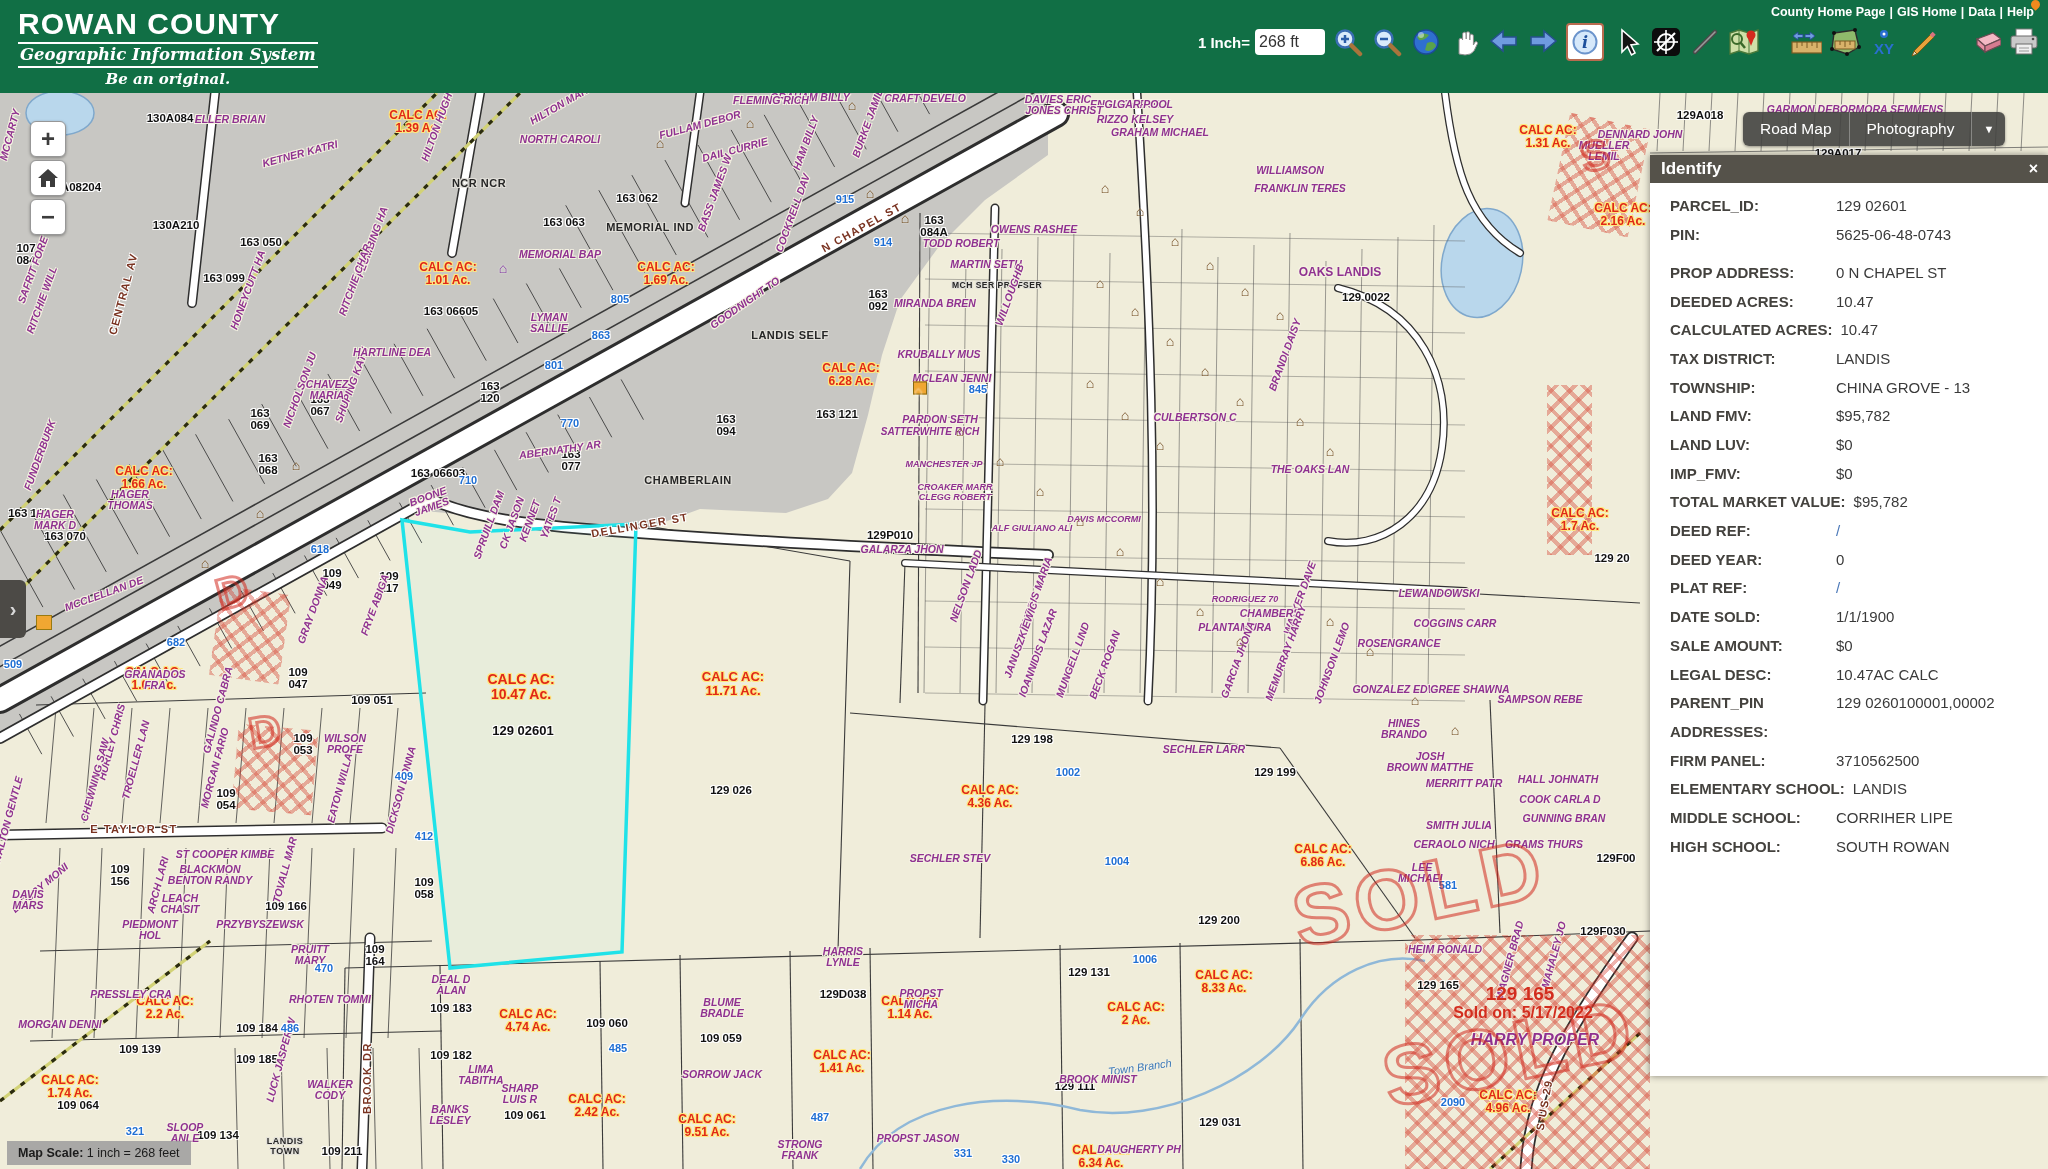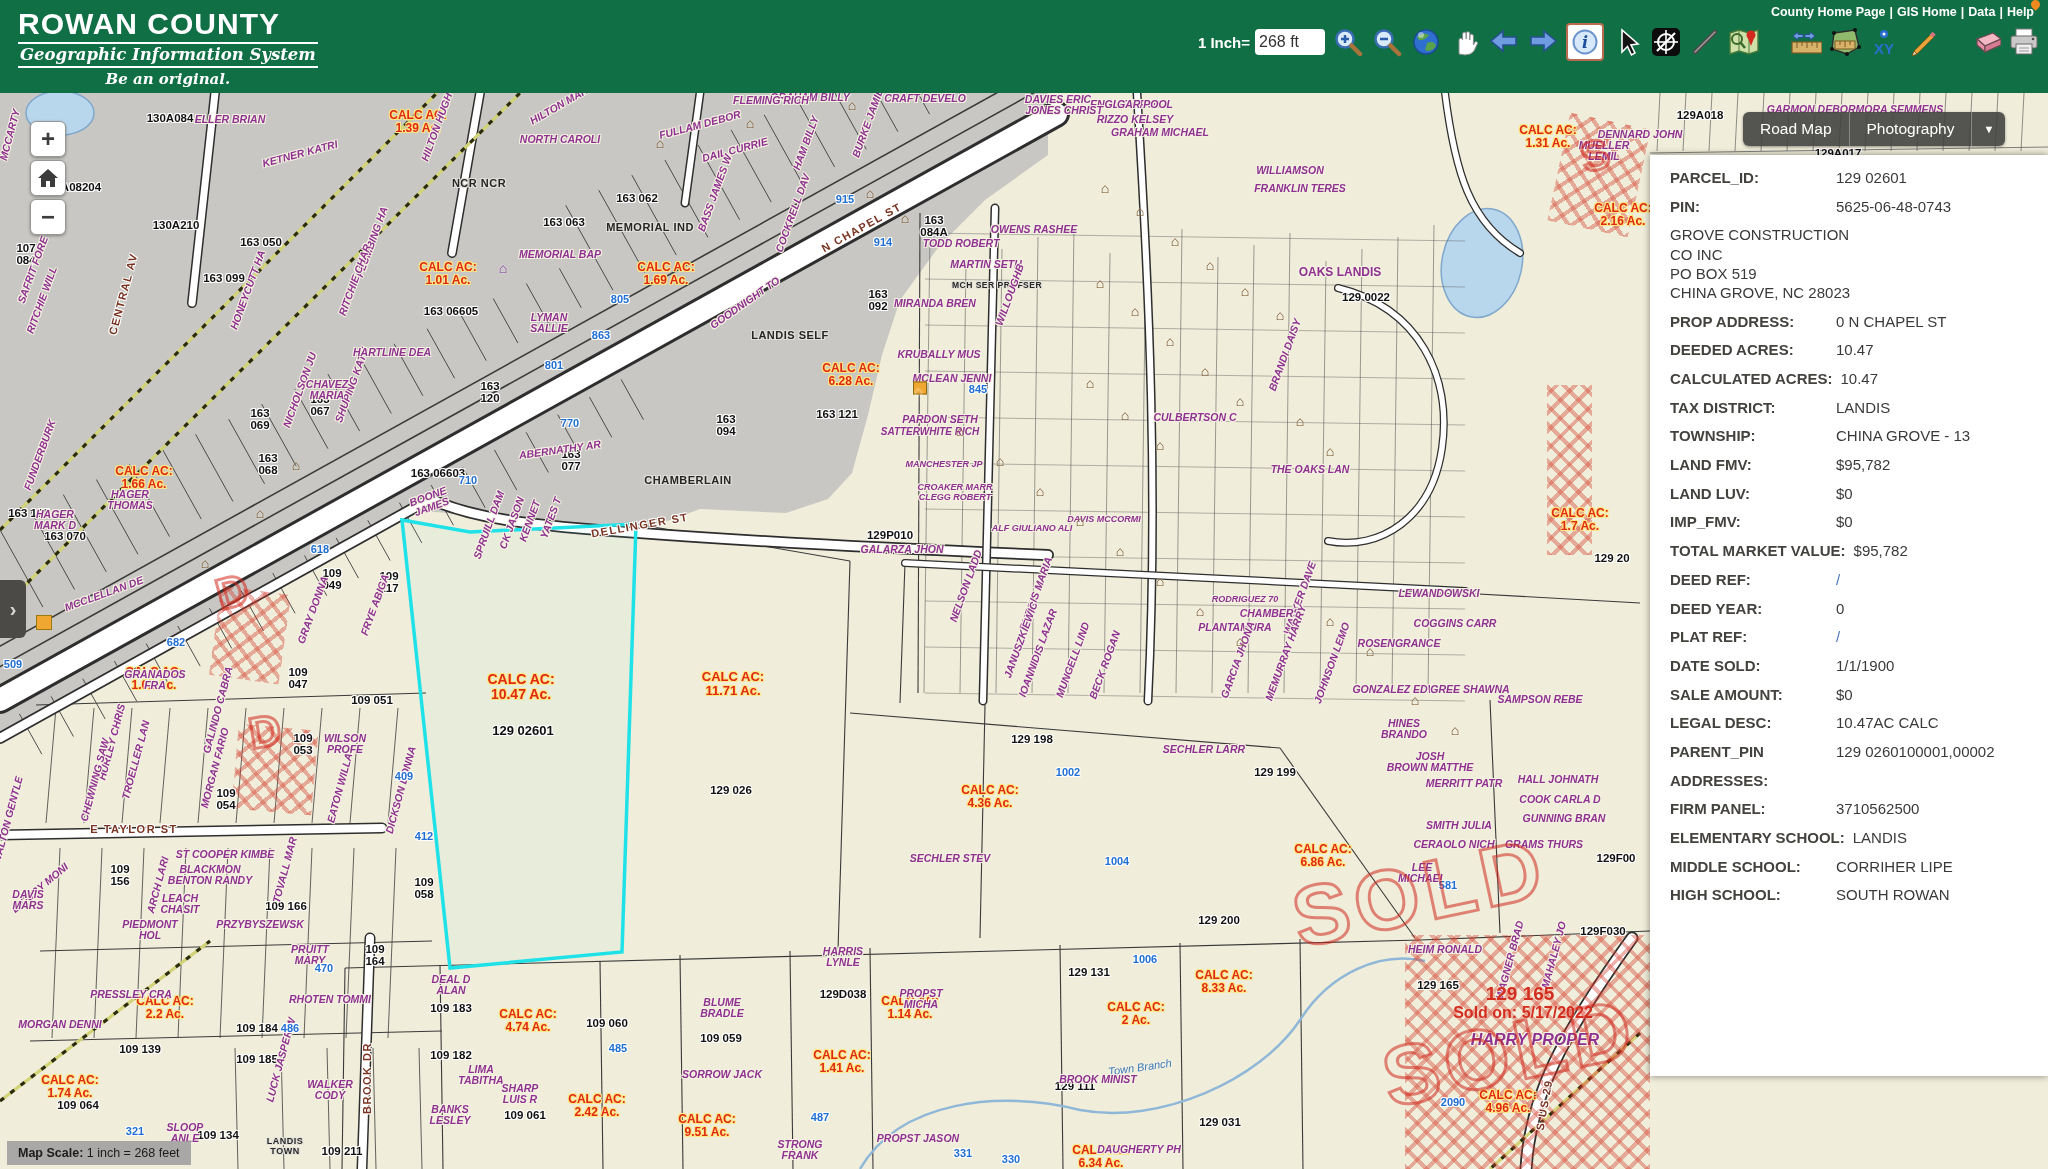--- a/index.html
+++ b/index.html
@@ -850,34 +850,34 @@
   <div class="basemap">
     <div class="bm-item">Road Map</div>
     <div class="bm-item">Photography</div>
     <div class="bm-dd">▼</div>
   </div>
 
   <div class="scalebox"><b>Map Scale:</b><span> 1 inch = 268 feet</span></div>
 </div>
 
 <div class="panel">
+  <div class="panel-hdr">
+    <span>Identify</span>
+    <span class="panel-close">×</span>
+  </div>
   <div class="panel-body" id="idbody">
       <div class="idrow">
         <div class="lbl">PARCEL_ID:</div>
         <div class="val">129 02601</div>
       </div>
       <div class="idrow">
         <div class="lbl">PIN:</div>
         <div class="val">5625-06-48-0743</div>
       </div>
       <div class="idrow">
-        <div class="val">GROVE CONSTRUCTION
-CO INC
-PO BOX 519
-CHINA GROVE, NC 28023</div>
       </div>
       <div class="idrow">
         <div class="lbl">PROP ADDRESS:</div>
         <div class="val">0 N CHAPEL ST</div>
       </div>
       <div class="idrow">
         <div class="lbl">DEEDED ACRES:</div>
         <div class="val">10.47</div>
       </div>
       <div class="idrow">

